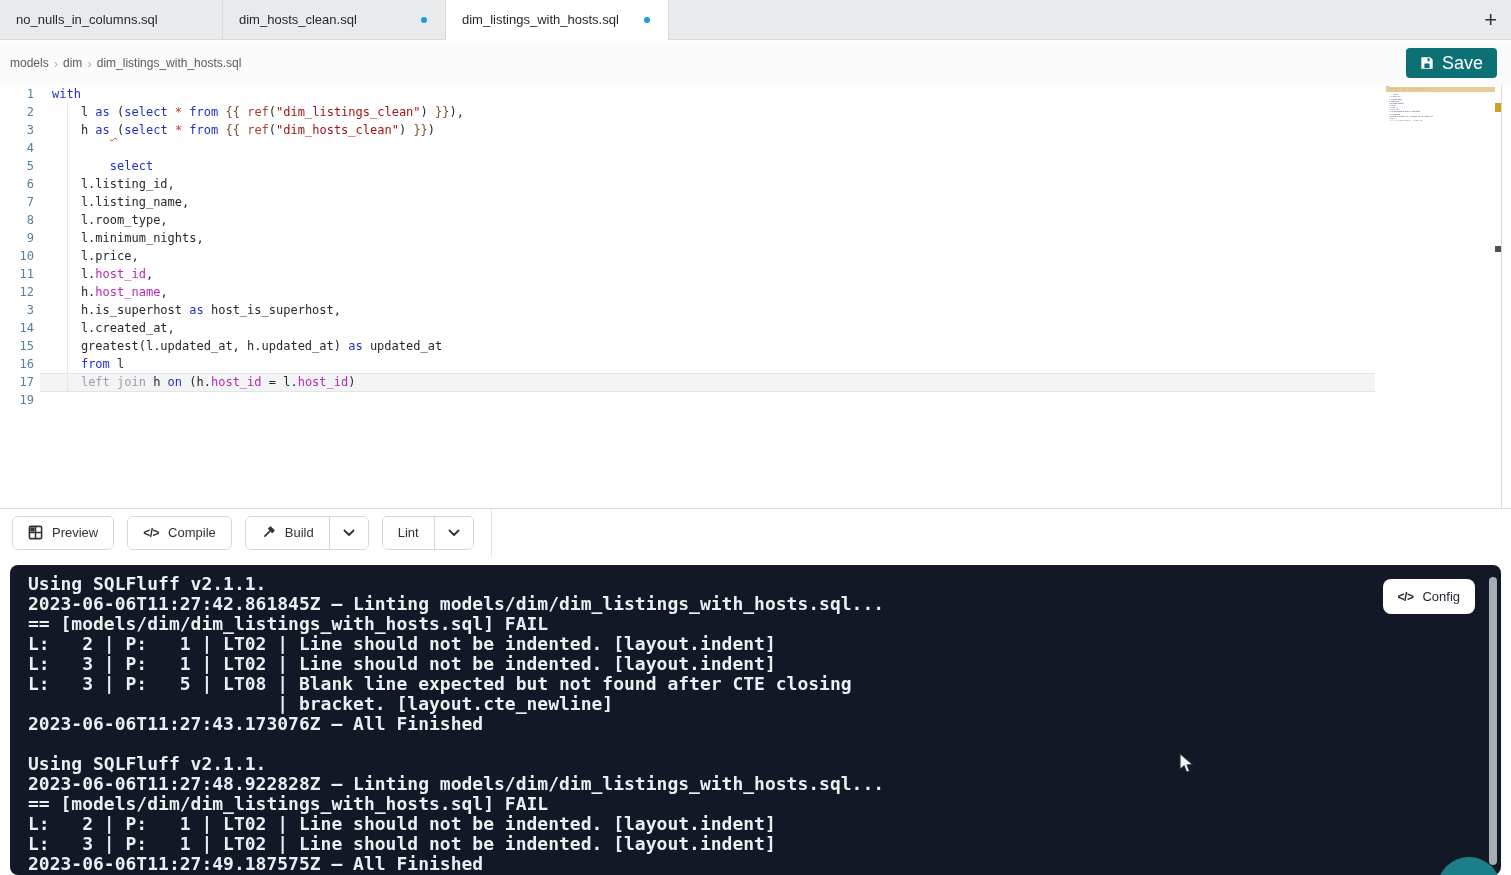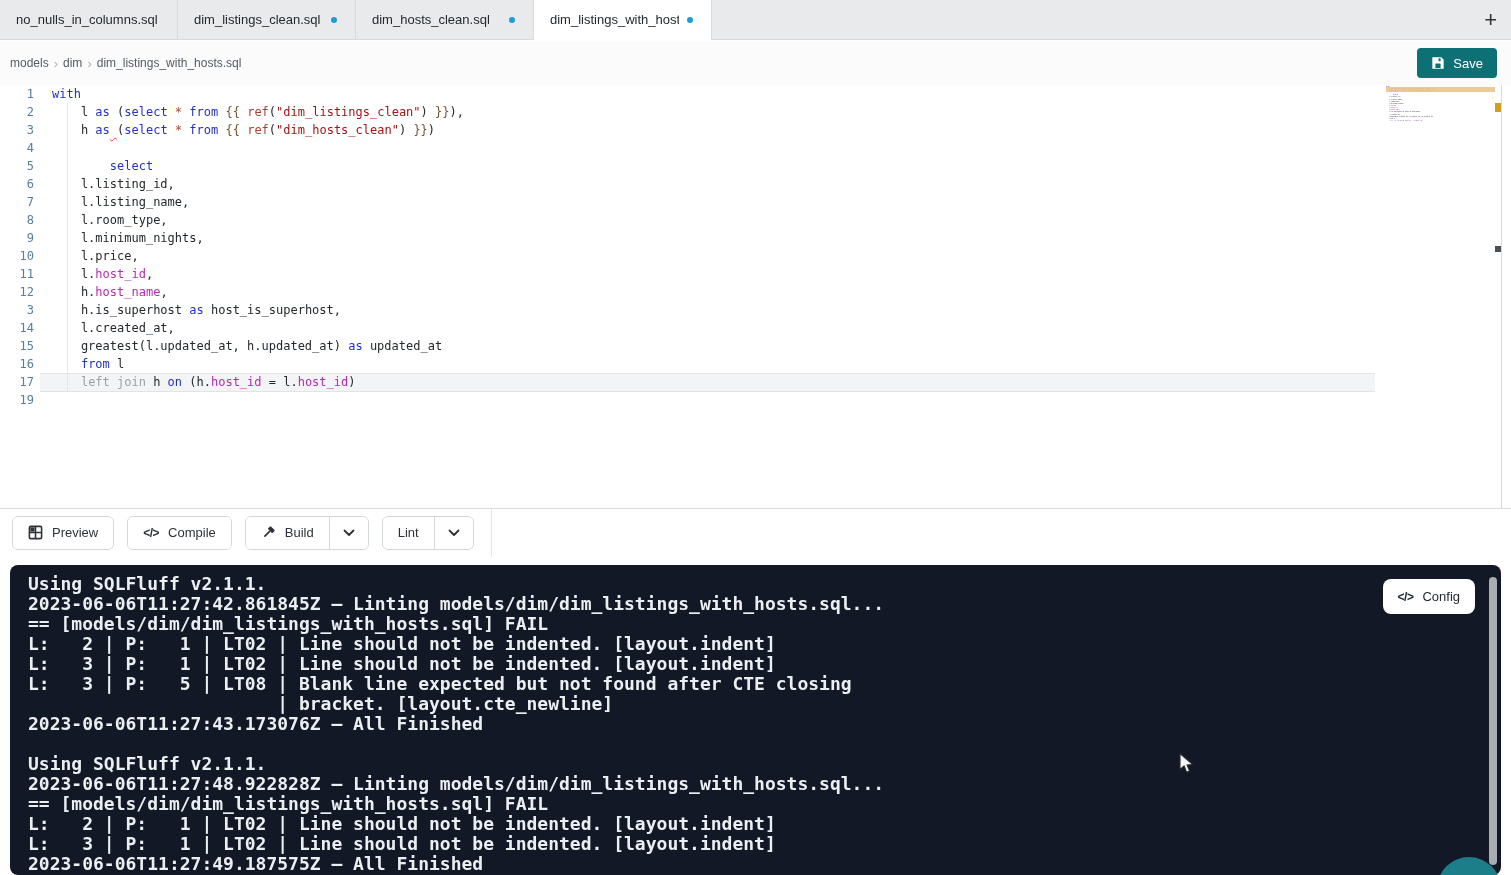--- a/index.html
+++ b/index.html
@@ -8,21 +8,21 @@
     position:relative; width:1511px; height:875px; overflow:hidden;
     font-family:"Liberation Sans", sans-serif; background:#fff;
   }
   
   .tabbar {
     position:absolute; top:0; left:0; right:0; height:40px;
     background:#e9eaec; border-bottom:1px solid #d8dadc;
     display:flex; align-items:stretch;
   }
   .tab {
-    width:178px; display:flex; align-items:center; justify-content:space-between;
+    width:223px; display:flex; align-items:center; justify-content:space-between;
     padding:0 18px 0 16px; border-right:1px solid #d8dadc;
     font-size:13px; color:#24292e; cursor:pointer; position:relative;
   }
   .tab.active { background:#fff; }
   .tab.active::after { content:""; position:absolute; left:0; right:0; bottom:-1px; height:1px; background:#fff; }
   .tab .label { white-space:nowrap; overflow:hidden; }
   .dot {
     width:5px; height:5px; border:3px solid #1f9cd7; border-radius:50%;
     background:#d9eefb; flex:0 0 auto; margin-left:8px;
   }
@@ -33,21 +33,21 @@
   
   .crumbrow {
     position:absolute; top:41px; left:0; right:0; height:44px;
     background:#fbfbfc; display:flex; align-items:center; padding:0 14px 0 10px;justify-content:flex-end;
   }
   .breadcrumb { display:flex; align-items:center; font-size:12px; color:#555c62; }
   .crumb { cursor:pointer; }
   .crumb-sep { color:#aab0b5; margin:0 5px; font-size:13px; }
   .save {
     margin-left:auto; height:30px; padding:0 14px; border:none; border-radius:4px;
-    background:#0c7075; color:#fff; font-size:13px; font-family:inherit;
+    background:#0c7075; color:#fff; font-size:18px; font-family:inherit;
     display:flex; align-items:center; gap:8px; cursor:pointer;
   }
   
   .editor {
     position:absolute; top:85px; left:0; width:1502px; height:423px;
     background:#fff; border-right:1px solid #d8dadc; overflow:hidden;
   }
   .gutter {
     position:absolute; left:0; top:0; width:34px; z-index:2;
     font-family:"DejaVu Sans Mono", monospace; font-size:12px; line-height:18px;
@@ -135,24 +135,20 @@
 </style>
 </head>
 <body>
 
 <div id="root">
 
   <header class="tabbar">
     <div id="file-tabs" style="display:flex;">
         <div class="tab">
           <span class="label">no_nulls_in_columns.sql</span>
-        </div>
-        <div class="tab">
-          <span class="label">dim_listings_clean.sql</span>
-          <span class="dot"></span>
         </div>
         <div class="tab">
           <span class="label">dim_hosts_clean.sql</span>
           <span class="dot"></span>
         </div>
         <div class="tab active">
           <span class="label">dim_listings_with_hosts.sql</span>
           <span class="dot"></span>
         </div>
       </div>

